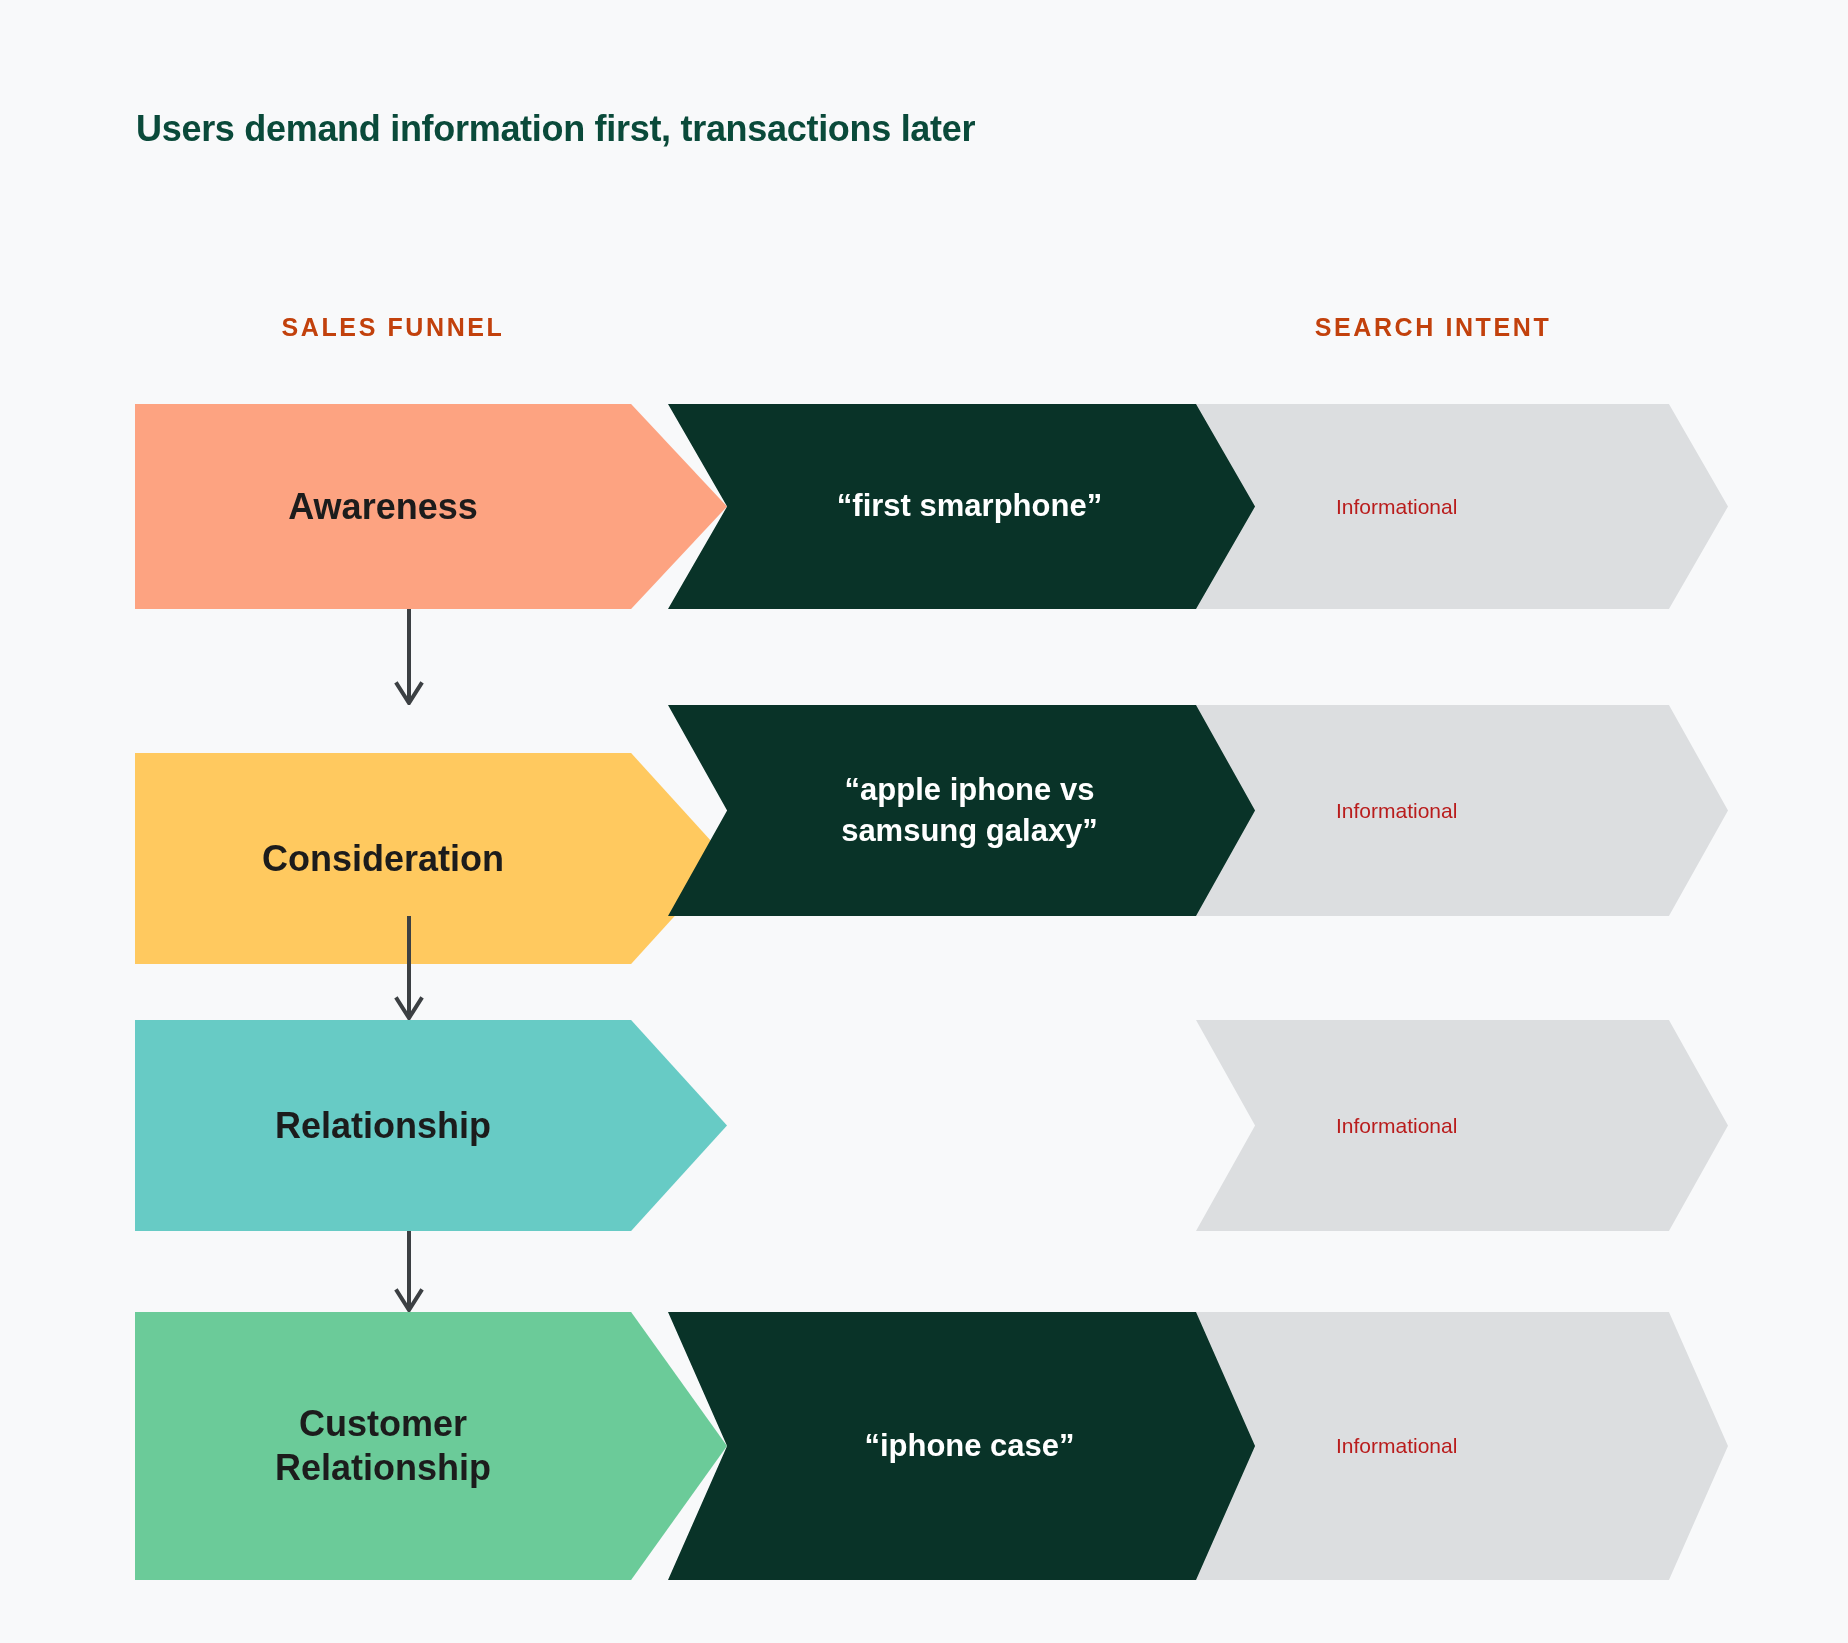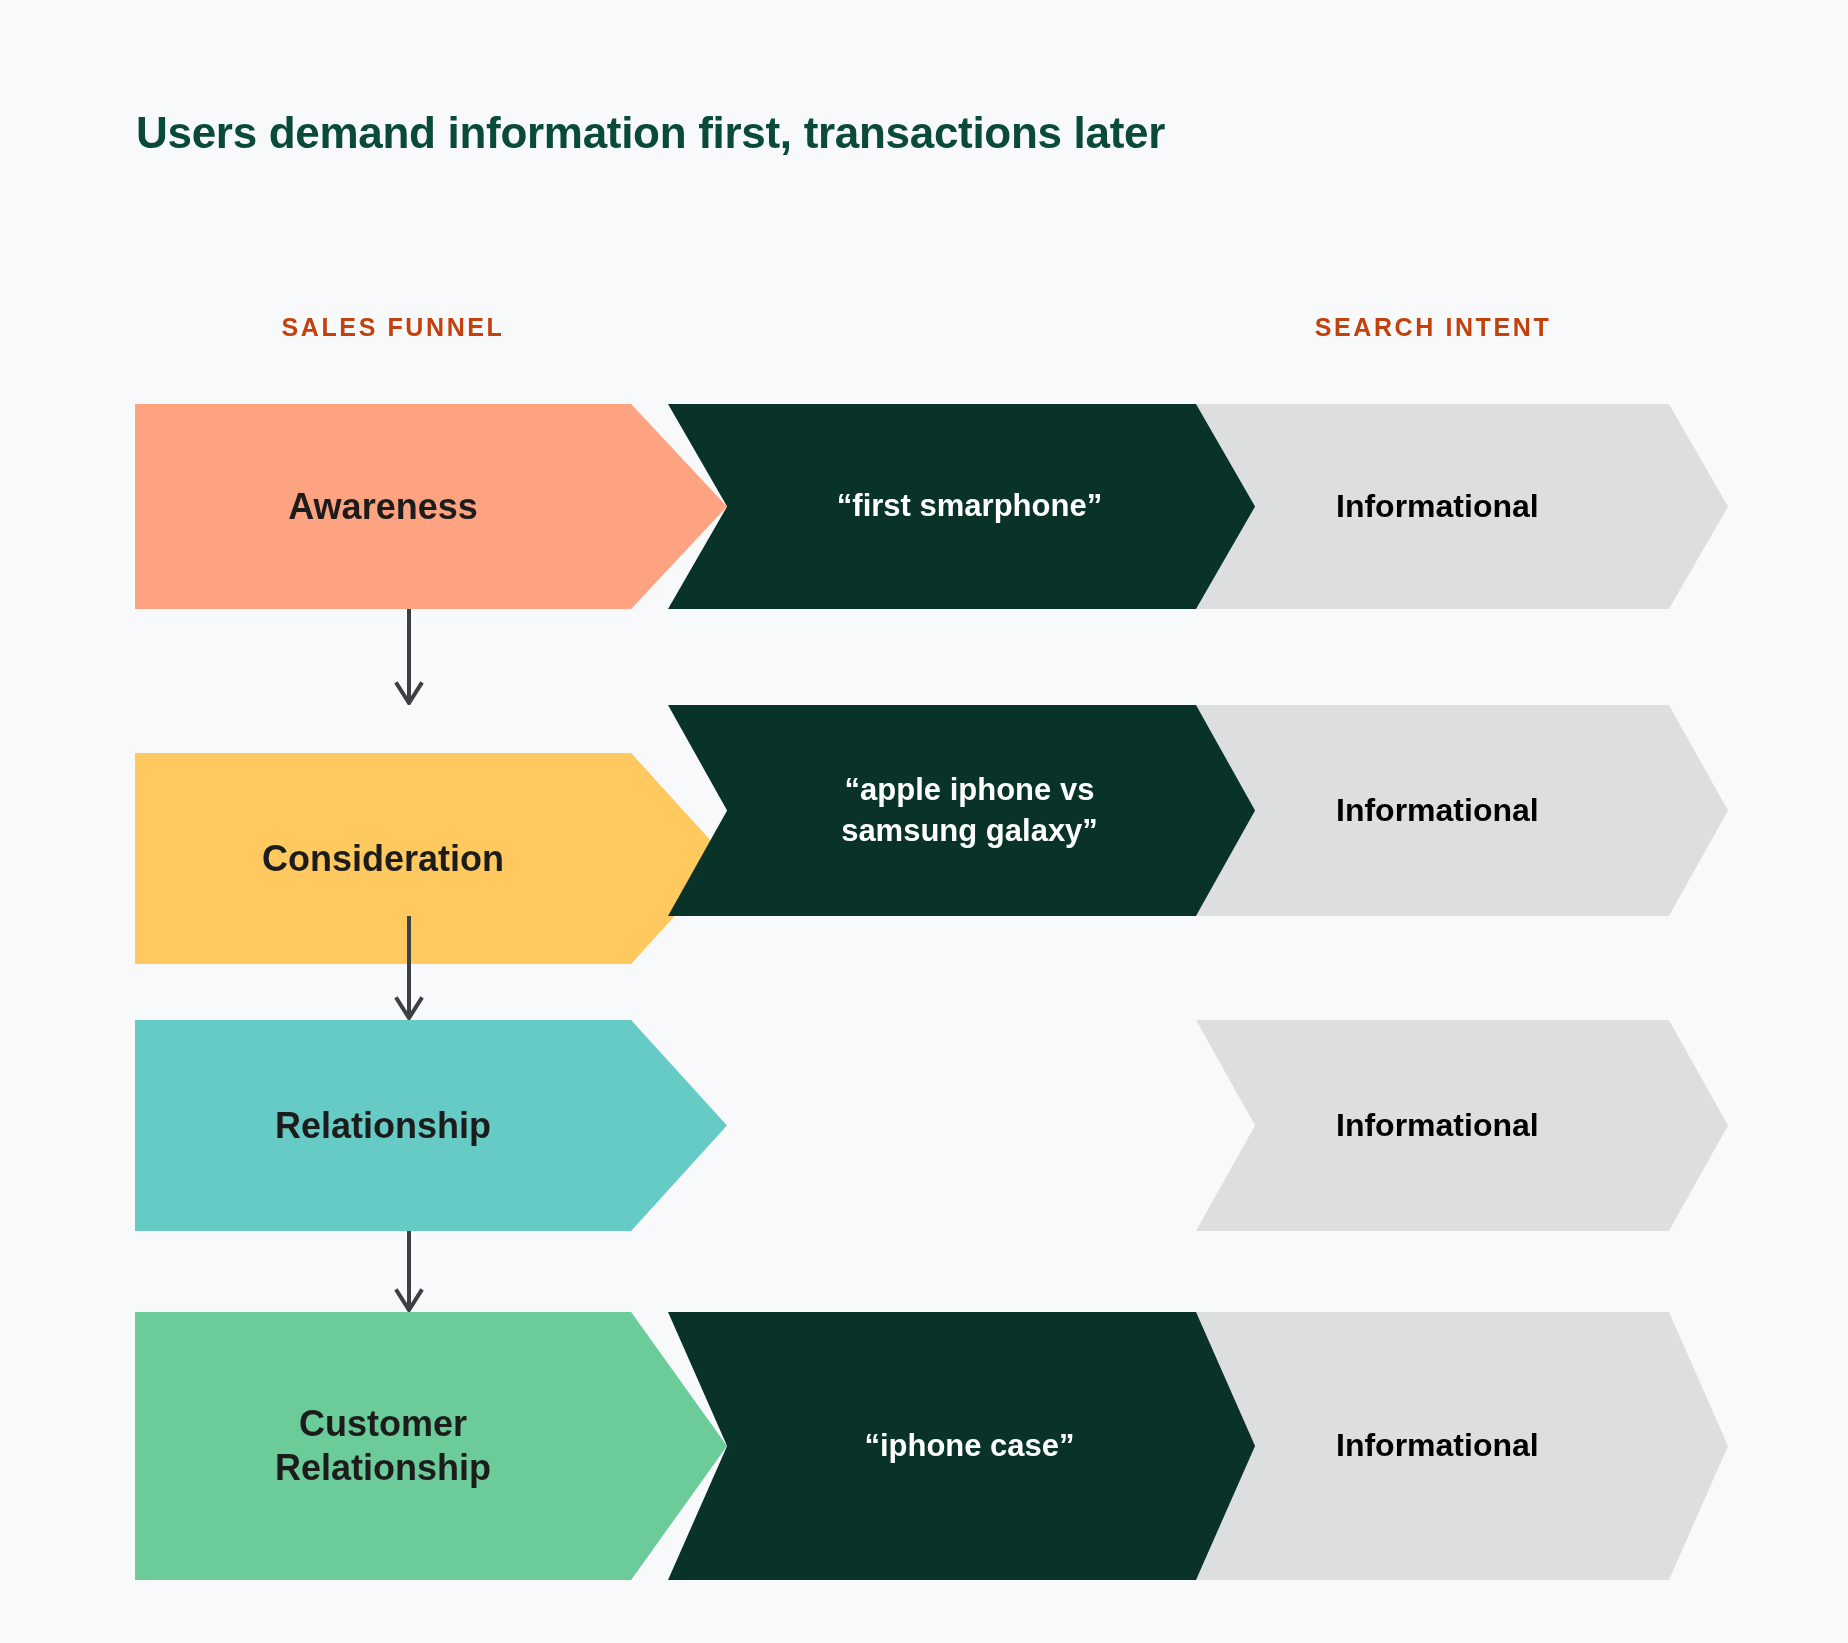--- a/index.html
+++ b/index.html
@@ -18,21 +18,21 @@
   .canvas {
     position: absolute;
     inset: 0;
   }
 
   
   .title {
     position: absolute;
     left: 136px;
     top: 108px;
-    font-size: 44px;
+    font-size: 36px;
     font-weight: bold;
     color: #0a4a3a;
     letter-spacing: -0.3px;
     white-space: nowrap;
   }
 
   
   .col-header {
     position: absolute;
     top: 313px;
@@ -101,23 +101,23 @@
   
   .seg-intent {
     left: 1196px;
     width: 532px;
     background: #dcdee0;
     clip-path: polygon(0 0, 88.9% 0, 100% 50%, 88.9% 100%, 0 100%, 11.1% 50%);
     justify-content: flex-start;
     padding-left: 140px;
   }
   .seg-intent .seg-label {
-    font-size: 32px;
-    font-weight: bold;
-    color: #000000;
+    font-size: 21px;
+    font-weight: normal;
+    color: #b91c1c;
     text-align: left;
     line-height: 1.3;
   }
 
   
   .connector {
     position: absolute;
     left: 392px;
     width: 34px;
   }

